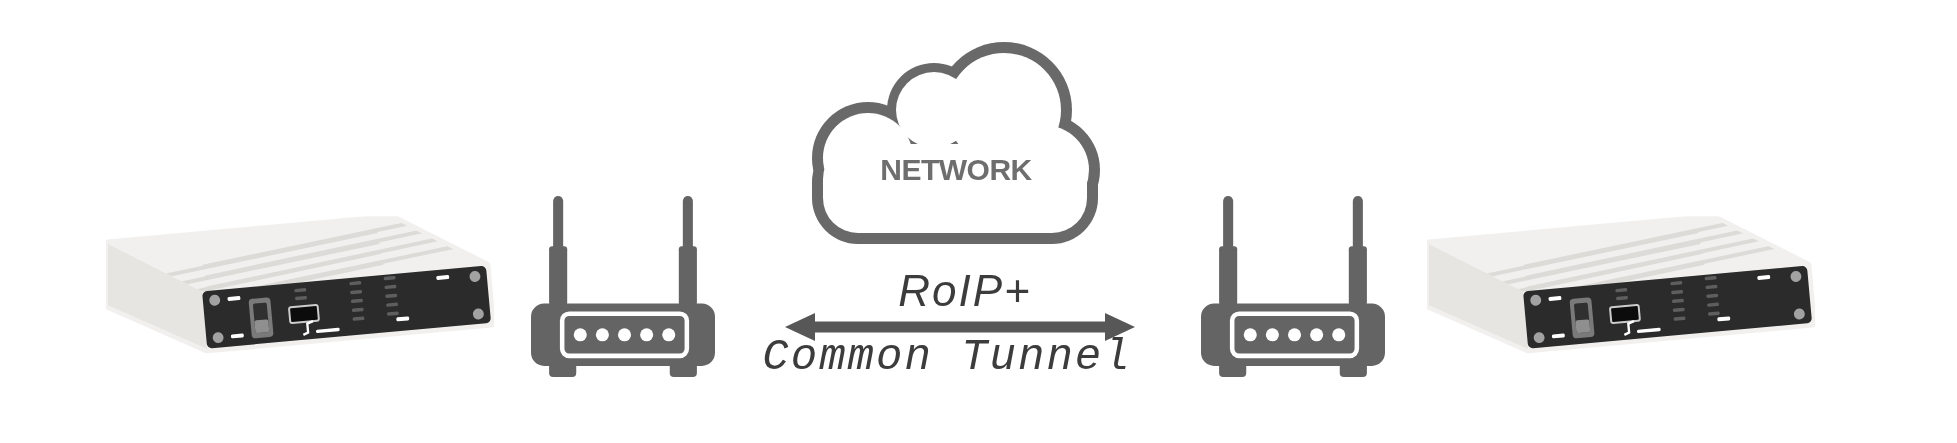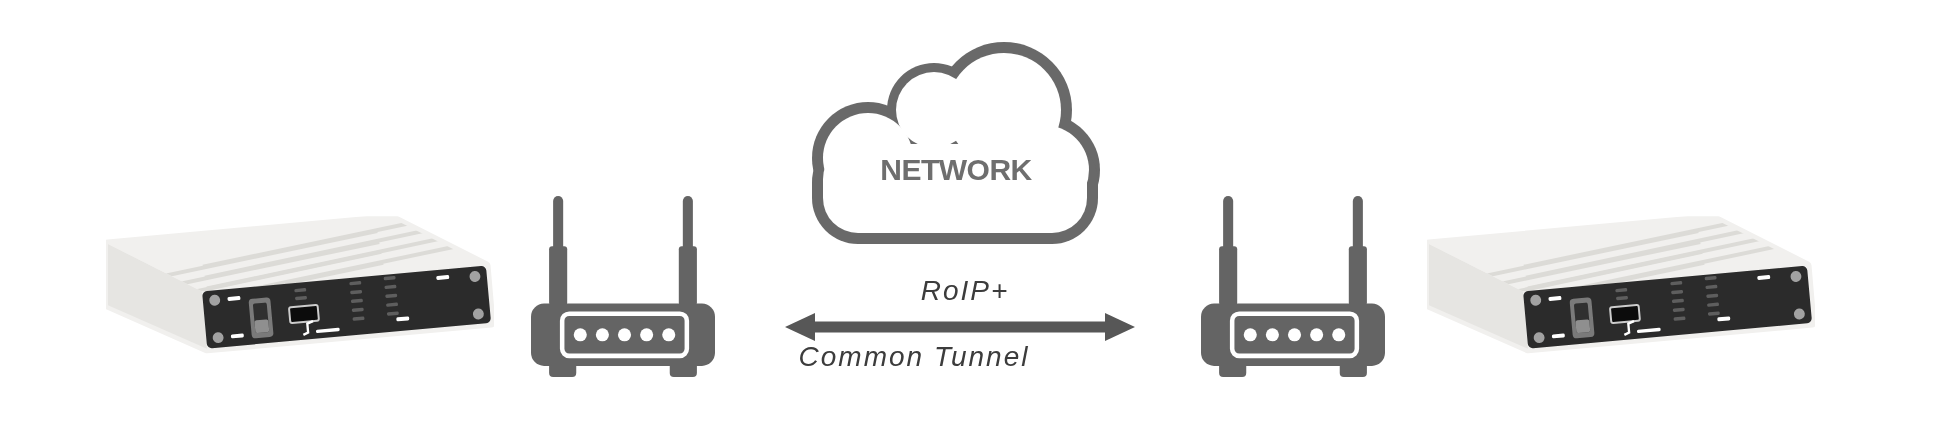--- a/index.html
+++ b/index.html
@@ -26,28 +26,28 @@
   .router-right { left: 1201px; top: 196px; width: 184px; height: 184px; }
 
   .cloud { left: 806px; top: 38px; width: 298px; height: 212px; }
 
   .arrow { left: 784px; top: 310px; width: 352px; height: 34px; }
 
   .tunnel-label {
     position: absolute;
     text-align: center;
     font-style: italic;
-    font-size: 28px;
+    font-size: 44px;
     letter-spacing: 2px;
     line-height: 46px;
     color: #3c3c3c;
     white-space: nowrap;
   }
   .tunnel-label-top    { left: 775px; top: 268px; width: 380px; }
-  .tunnel-label-bottom { left: 719px; top: 334px; width: 390px; }
+  .tunnel-label-bottom { left: 752px; top: 334px; width: 390px; font-family: Liberation Mono, monospace; }
 
   .cloud-text {
     font-family: "Liberation Sans", sans-serif;
     font-weight: bold;
     font-size: 30px;
     letter-spacing: -0.5px;
   }
 </style>
 </head>
 <body>

